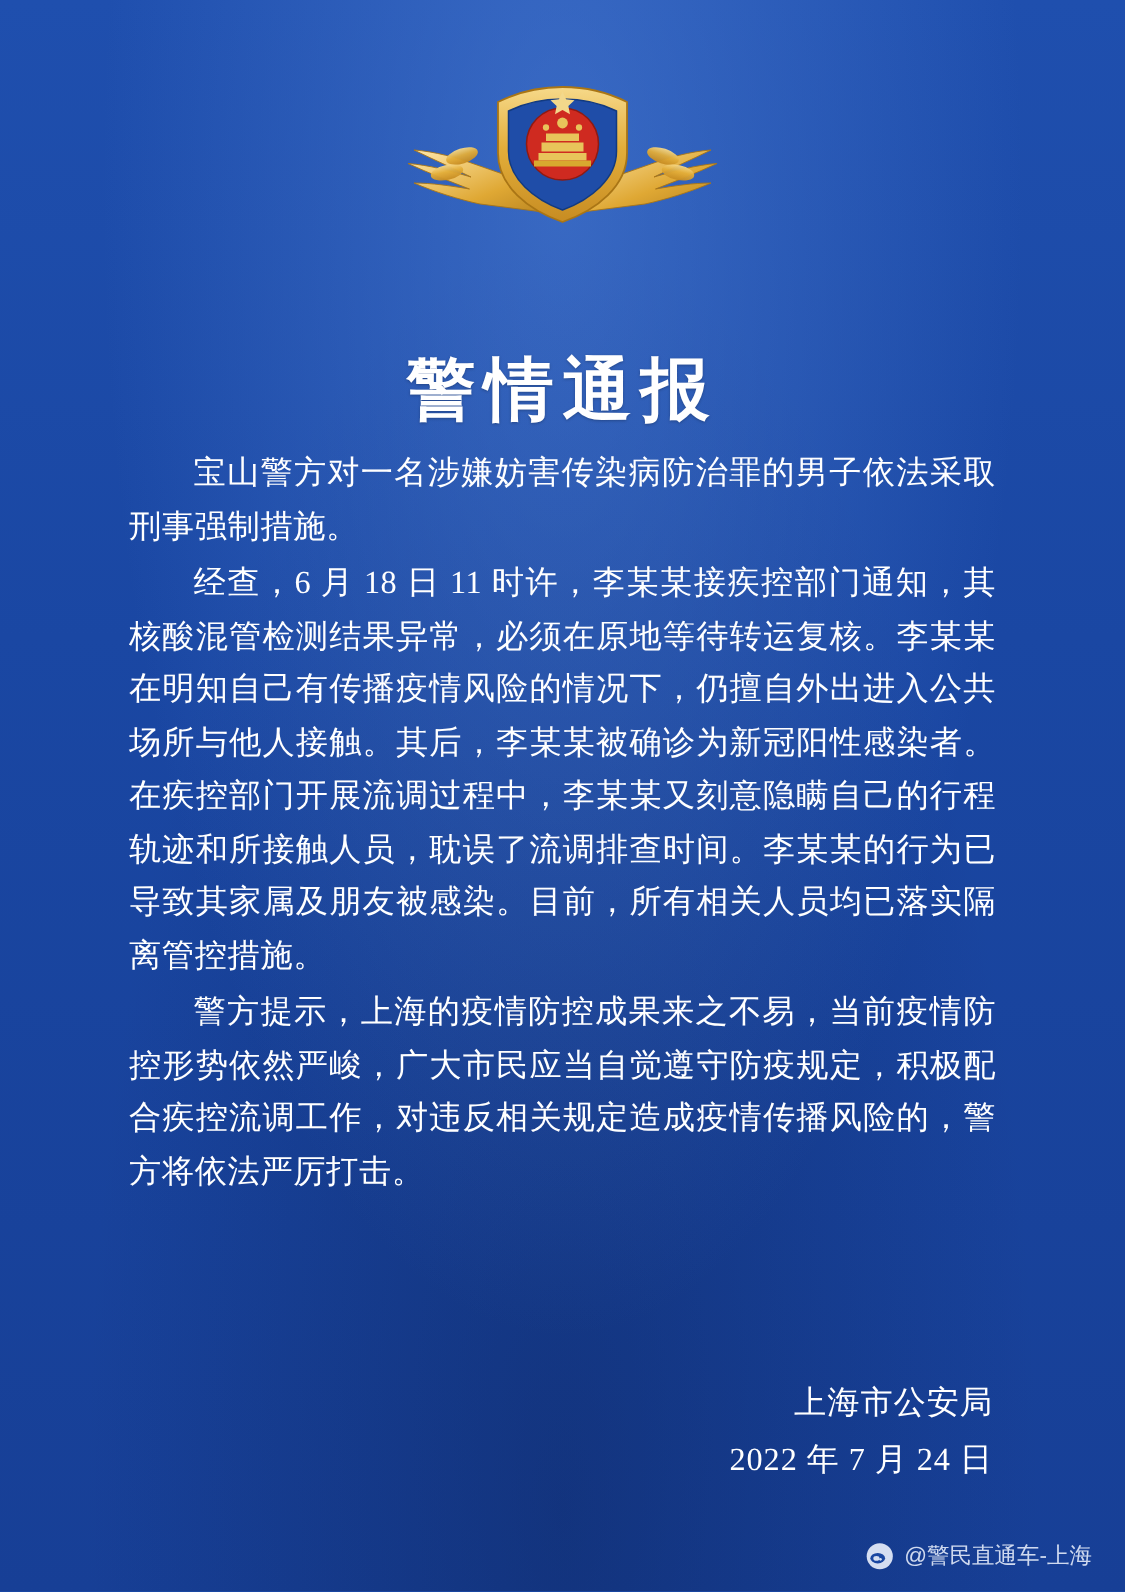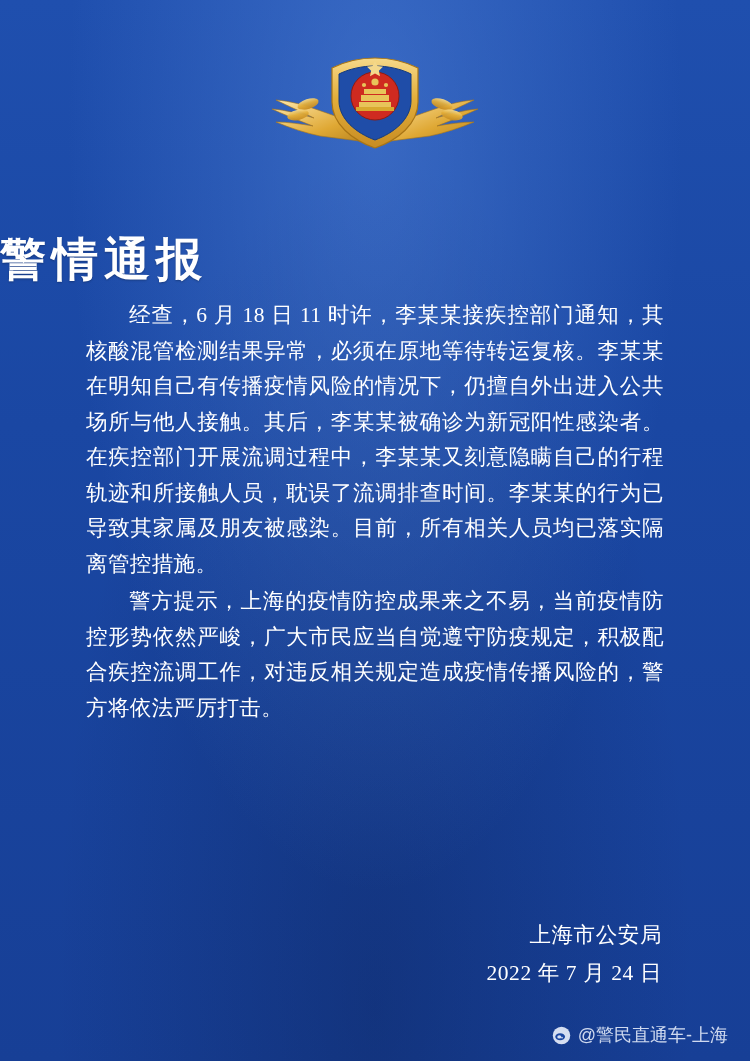--- a/index.html
+++ b/index.html
@@ -40,21 +40,21 @@
     transform: translateX(-50%);
     width: 230px;
     height: 130px;
   }
 
   .title {
     position: absolute;
     top: 198px;
     left: 0;
     width: 100%;
-    text-align: left;
+    text-align: center;
     color: #ffffff;
     font-size: 46px;
     letter-spacing: 6px;
     font-weight: bold;
     font-family: "Liberation Serif", "DejaVu Serif", serif;
     text-shadow: 0 1px 2px rgba(0,0,0,0.25);
   }
 
   .body-text {
     position: absolute;
@@ -86,21 +86,21 @@
   }
 
   .watermark {
     position: absolute;
     right: 22px;
     bottom: 14px;
     display: flex;
     align-items: center;
     gap: 7px;
     color: #dfe7f7;
-    font-size: 18px;
+    font-size: 15px;
     font-family: "Liberation Sans", sans-serif;
     opacity: 0.92;
     text-align: center;
   }
   .weibo-icon {
     width: 19px;
     height: 19px;
     display: block;
   }
 </style>
@@ -153,20 +153,21 @@
 
       <rect x="96" y="63" width="38" height="4" fill="#d8a92f"></rect>
 
       <path d="M115 17 l2.4 5.1 5.6 0.7 -4.1 3.9 1.1 5.5 -5-2.8 -5 2.8 1.1-5.5 -4.1-3.9 5.6-0.7 Z" fill="#f3d88b"></path>
     </svg>
   </div>
 
   <h1 class="title">警情通报</h1>
 
   <div class="body-text">
+    <p>宝山警方对一名涉嫌妨害传染病防治罪的男子依法采取刑事强制措施。</p>
     <p>经查，6 月 18 日 11 时许，李某某接疾控部门通知，其核酸混管检测结果异常，必须在原地等待转运复核。李某某在明知自己有传播疫情风险的情况下，仍擅自外出进入公共场所与他人接触。其后，李某某被确诊为新冠阳性感染者。在疾控部门开展流调过程中，李某某又刻意隐瞒自己的行程轨迹和所接触人员，耽误了流调排查时间。李某某的行为已导致其家属及朋友被感染。目前，所有相关人员均已落实隔离管控措施。</p>
     <p>警方提示，上海的疫情防控成果来之不易，当前疫情防控形势依然严峻，广大市民应当自觉遵守防疫规定，积极配合疾控流调工作，对违反相关规定造成疫情传播风险的，警方将依法严厉打击。</p>
   </div>
 
   <div class="signature">
     <div>上海市公安局</div>
     <div>2022 年 7 月 24 日</div>
   </div>
 
   <div class="watermark">

